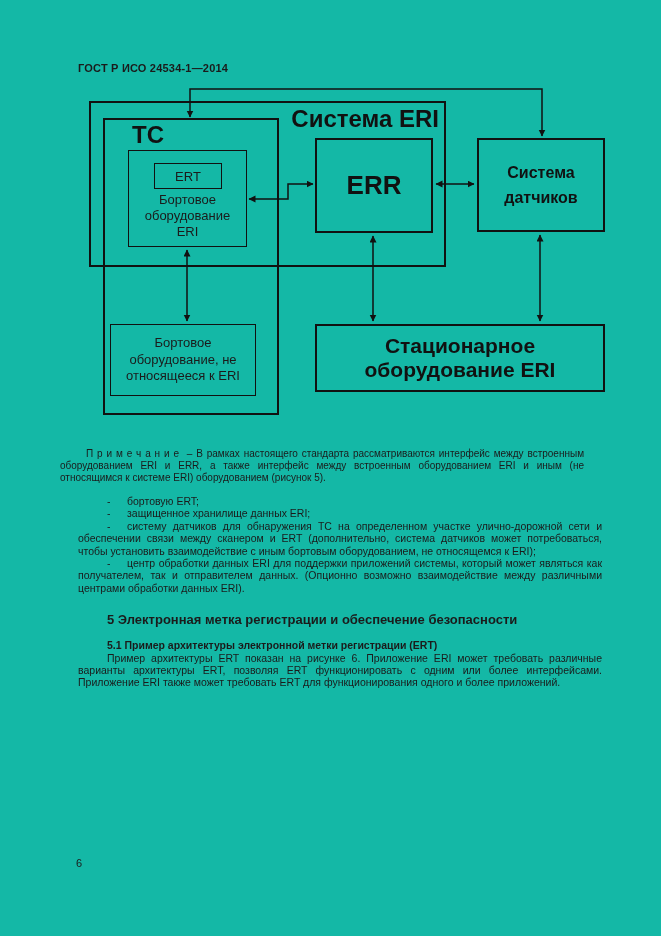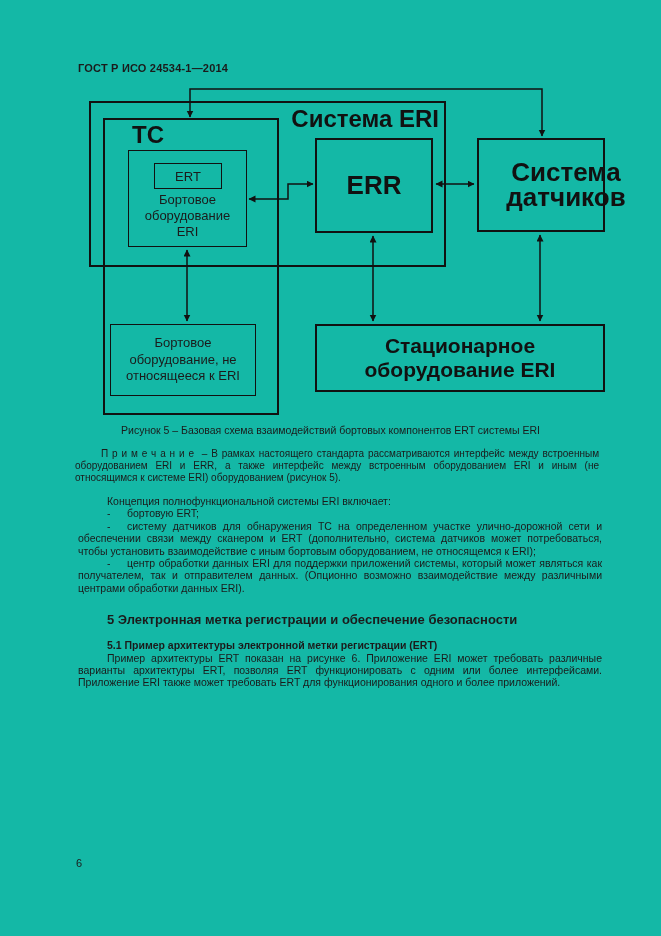--- a/index.html
+++ b/index.html
@@ -36,34 +36,34 @@
   #lbl-tc{position:absolute;left:27px;top:1px;font-size:24px;}
   #box-onboard{left:128px;top:150px;width:119px;height:97px;}
   #box-ert{position:absolute;left:25px;top:12px;width:68px;height:26px;
     box-sizing:border-box;border:1.5px solid #111;}
   #lbl-ert{width:100%;height:100%;font-size:13px;}
   #txt-onboard{position:absolute;left:0;top:41px;width:100%;
     font-size:13px;line-height:16px;text-align:center;}
   #box-err{left:315px;top:138px;width:118px;height:95px;}
   #lbl-err{width:100%;height:100%;font-size:26px;}
   #box-sensors{left:477px;top:138px;width:128px;height:94px;}
-  #lbl-sensors{width:100%;height:100%;font-size:26px;line-height:25px;margin-left:25px;}
+  #lbl-sensors{width:100%;height:100%;font-size:16px;line-height:25px;}
   #box-noneri{left:110px;top:324px;width:146px;height:72px;}
   #txt-noneri{width:100%;height:100%;font-size:13px;line-height:16.5px;}
   #box-stationary{left:315px;top:324px;width:290px;height:68px;}
   #lbl-stationary{width:100%;height:100%;font-size:21px;line-height:24px;}
   #connectors{position:absolute;left:0;top:0;width:661px;height:936px;pointer-events:none;}
   
   .fig-caption{
     position:absolute;left:0;top:424px;width:661px;
     text-align:center;font-size:10.5px;
   }
   
   .note{
-    position:absolute;left:75px;top:448px;width:524px;
+    position:absolute;left:60px;top:448px;width:524px;
     font-size:10px;line-height:12.2px;text-align:justify;
     text-indent:26px;margin:0;
   }
   
   .body-text{
     position:absolute;left:78px;top:495px;width:524px;
     font-size:10.5px;line-height:12.4px;
   }
   .body-text p{margin:0;text-align:justify;text-indent:29px;}
   .body-text p.single{text-align:left;}
@@ -133,28 +133,27 @@
         <path d="M190,117 L190,89 L542,89 L542,136" marker-start="url(#arr)" marker-end="url(#arr)"></path>
         <path d="M249,199 L288,199 L288,184 L313,184" marker-start="url(#arr)" marker-end="url(#arr)"></path>
         <path d="M436,184 L474,184" marker-start="url(#arr)" marker-end="url(#arr)"></path>
         <path d="M373,236 L373,321" marker-start="url(#arr)" marker-end="url(#arr)"></path>
         <path d="M540,235 L540,321" marker-start="url(#arr)" marker-end="url(#arr)"></path>
         <path d="M187,250 L187,321" marker-start="url(#arr)" marker-end="url(#arr)"></path>
       </g>
     </svg>
   </div>
 
-  <div class="fig-caption">Рисунок 5 – Базовая схема взаимодействий бортовых компонентов ERT системы ERI</div>
 
   <p class="note"><span>П р и м е ч а н и е</span>&nbsp;&nbsp;<span>– В рамках настоящего стандарта рассматриваются интерфейс между встроенным оборудованием ERI и ERR, а также интерфейс между встроенным оборудованием ERI и иным (не относящимся к системе ERI) оборудованием (рисунок 5).</span></p>
 
   <div class="body-text">
-    <p class="single">Концепция полнофункциональной системы ERI включает:</p>
 
     <p><span class="dash">-</span><span>бортовую ERT;</span></p>
+    <p><span class="dash">-</span><span>защищенное хранилище данных ERI;</span></p>
     <p><span class="dash">-</span><span>систему датчиков для обнаружения ТС на определенном участке улично-дорожной сети и обеспечении связи между сканером и ERT (дополнительно, система датчиков может потребоваться, чтобы установить взаимодействие с иным бортовым оборудованием, не относящемся к ERI);</span></p>
     <p><span class="dash">-</span><span>центр обработки данных ERI для поддержки приложений системы, который может являться как получателем, так и отправителем данных. (Опционно возможно взаимодействие между различными центрами обработки данных ERI).</span></p>
 
     <p class="h5">5 Электронная метка регистрации и обеспечение безопасности</p>
     <p class="h51">5.1 Пример архитектуры электронной метки регистрации (ERT)</p>
     <p>Пример архитектуры ERT показан на рисунке 6. Приложение ERI может требовать различные варианты архитектуры ERT, позволяя ERT функционировать с одним или более интерфейсами. Приложение ERI также может требовать ERT для функционирования одного и более приложений.</p>
   </div>
 
   <div class="page-number">6</div>
 </div>

